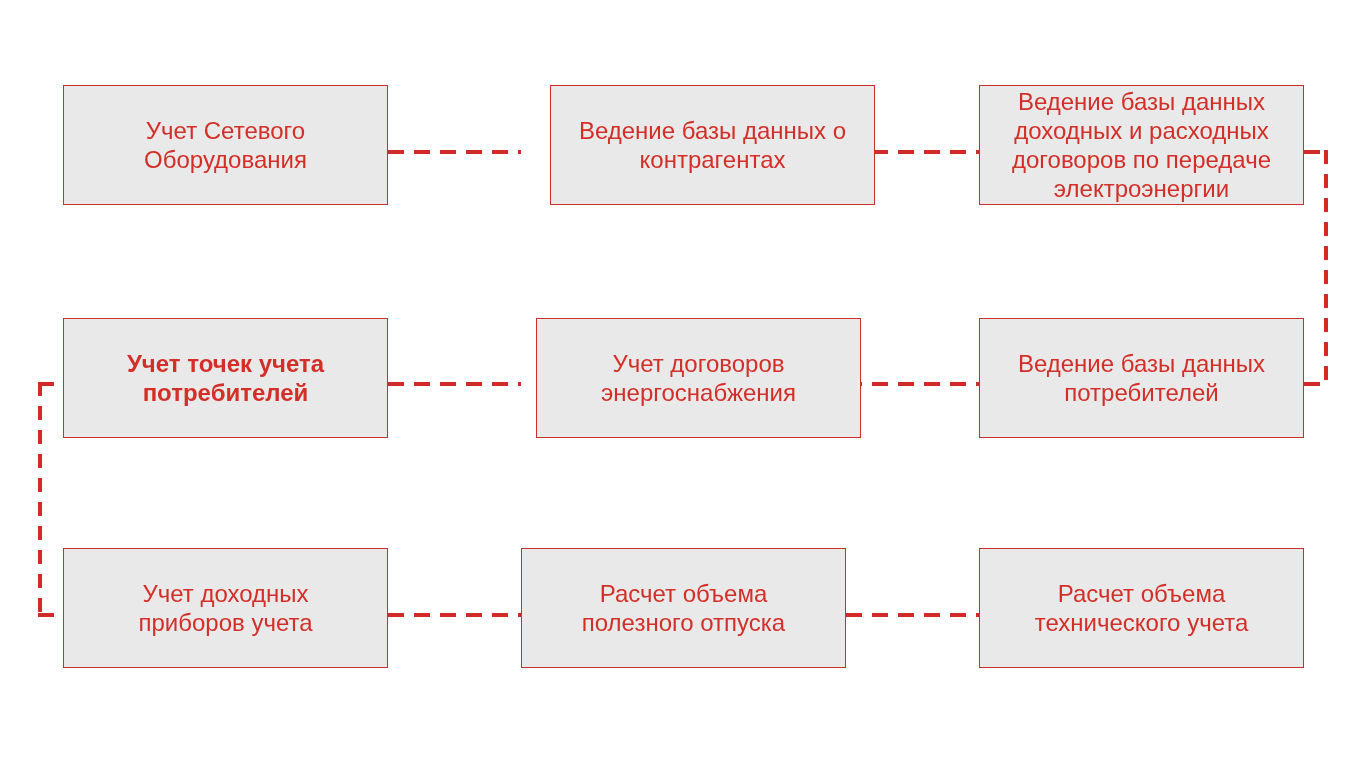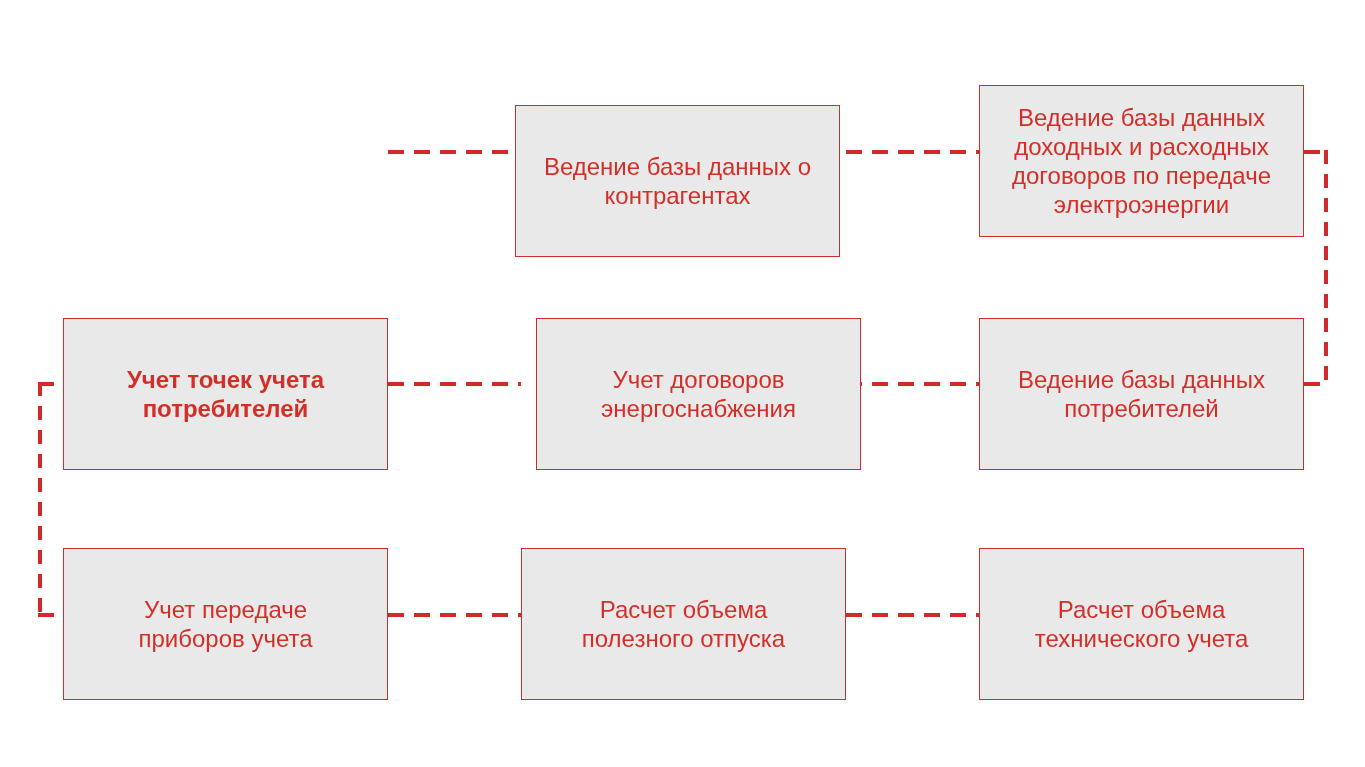--- a/index.html
+++ b/index.html
@@ -14,21 +14,21 @@
     position:relative;
     width:1365px;
     height:767px;
     background:var(--bg);
     overflow:hidden;
     font-family:"Liberation Sans", sans-serif;
   }
   .node{
     position:absolute;
     width:325px;
-    height:152px;
+    height:120px;
     background:var(--box-fill);
     border:1.5px solid var(--box-border);
     box-sizing:border-box;
     display:flex;
     align-items:center;
     justify-content:center;
     text-align:center;
   }
   .node span{
     color:var(--text-red);
@@ -40,21 +40,21 @@
   .conn.h{
     height:4px;
     background:repeating-linear-gradient(90deg, var(--conn-red) 0 16px, transparent 16px 26px);
   }
   .conn.v{
     width:4px;
     background:repeating-linear-gradient(180deg, var(--conn-red) 0 14px, transparent 14px 24px);
   }
   
   .p1{left:63px;  top:85px;}
-  .p2{left:515px; top:85px;margin-top:20px;}
+  .p2{left:550px; top:85px;}
   .p3{left:979px; top:85px;}
   .p4{left:63px;  top:318px;font-weight:bold;}
   .p5{left:536px; top:318px;}
   .p6{left:979px; top:318px;}
   .p7{left:63px;  top:548px;}
   .p8{left:521px; top:548px;}
   .p9{left:979px; top:548px;}
   
   .c-r1a{left:388px; top:150px; width:133px;}
   .c-r1b{left:846px; top:150px; width:133px;}
@@ -80,20 +80,24 @@
   <div class="conn v c-re-v"></div>
   <div class="conn h c-re-bot"></div>
   <div class="conn h c-r2b"></div>
   <div class="conn h c-r2a"></div>
   <div class="conn h c-le-top"></div>
   <div class="conn v c-le-v"></div>
   <div class="conn h c-le-bot"></div>
   <div class="conn h c-r3a"></div>
   <div class="conn h c-r3b"></div>
 
+  <div class="node p1">
+    <span>Учет Сетевого
+Оборудования</span>
+  </div>
   <div class="node p2">
     <span>Ведение базы данных о
 контрагентах</span>
   </div>
   <div class="node p3">
     <span>Ведение базы данных
 доходных и расходных
 договоров по передаче
 электроэнергии</span>
   </div>
@@ -103,21 +107,21 @@
   </div>
   <div class="node p5">
     <span>Учет договоров
 энергоснабжения</span>
   </div>
   <div class="node p6">
     <span>Ведение базы данных
 потребителей</span>
   </div>
   <div class="node p7">
-    <span>Учет передаче
+    <span>Учет доходных
 приборов учета</span>
   </div>
   <div class="node p8">
     <span>Расчет объема
 полезного отпуска</span>
   </div>
   <div class="node p9">
     <span>Расчет объема
 технического учета</span>
   </div>

